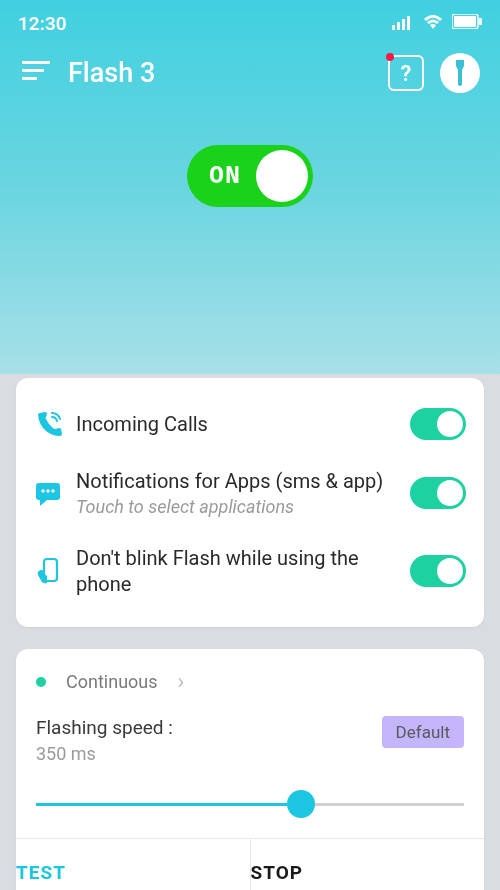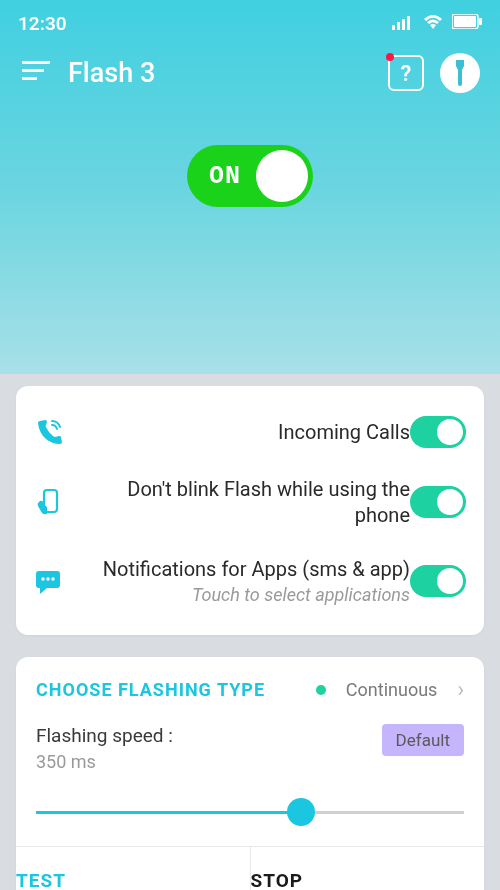--- a/index.html
+++ b/index.html
@@ -61,21 +61,21 @@
 }
 .main-toggle-knob {
   position:absolute; right:5px; top:5px; width:52px; height:52px;
   background:#fff; border-radius:50%;
 }
 .content { padding: 0 16px; }
 .card {
   background:#fff; border-radius:12px; padding: 16px 18px;
   box-shadow: 0 1px 3px rgba(0,0,0,0.05);
 }
-.card1 { margin-top: 12px; text-align: right; }
+.card1 { margin-top: 4px; }
 .row { display:flex; align-items:center; padding: 14px 0; }
 .row-icon { width: 42px; display:flex; justify-content:flex-start; }
 .row-text { flex:1; }
 .row-title { font-size: 20px; color:#2a2a2a; line-height:1.3; }
 .row-sub { font-size: 18px; color:#9a9a9a; font-style: italic; margin-top:2px; }
 .toggle {
   width:56px; height:32px; background:#1dd1a1; border-radius:20px;
   position:relative; flex-shrink:0;
 }
 .toggle::after {
@@ -174,52 +174,51 @@
           </svg>
       </div>
       <div class="row-text">
         <div class="row-title">Incoming Calls</div>
       </div>
       <div class="toggle"></div>
     </div>
 
     <div class="row">
       <div class="row-icon">
-        <svg width="30" height="30" viewBox="0 0 30 30">
-            <rect x="10" y="3" width="13" height="22" rx="3" fill="none" stroke="#1bc6e0" stroke-width="2.2"></rect>
-            <path d="M5 15 Q3 16 4 19 L8 26 Q10 28 13 27 L13 20 Q10 18 9 15 Q8 13 6 14 Z" fill="#1bc6e0"></path>
-          </svg>
-      </div>
-      <div class="row-text">
-        <div class="row-title">Don't blink Flash while using the phone</div>
-      </div>
-      <div class="toggle"></div>
-    </div>
-
-    <div class="row">
-      <div class="row-icon">
         <svg width="30" height="28" viewBox="0 0 30 28">
             <rect x="2" y="4" width="24" height="17" rx="3" fill="#1bc6e0"></rect>
             <path d="M6 21 L6 27 L13 21 Z" fill="#1bc6e0"></path>
             <circle cx="9" cy="12" r="1.7" fill="#fff"></circle>
             <circle cx="14" cy="12" r="1.7" fill="#fff"></circle>
             <circle cx="19" cy="12" r="1.7" fill="#fff"></circle>
           </svg>
       </div>
       <div class="row-text">
         <div class="row-title">Notifications for Apps (sms &amp; app)</div>
         <div class="row-sub">Touch to select applications</div>
       </div>
       <div class="toggle"></div>
     </div>
+
+    <div class="row">
+      <div class="row-icon">
+        <svg width="30" height="30" viewBox="0 0 30 30">
+            <rect x="10" y="3" width="13" height="22" rx="3" fill="none" stroke="#1bc6e0" stroke-width="2.2"></rect>
+            <path d="M5 15 Q3 16 4 19 L8 26 Q10 28 13 27 L13 20 Q10 18 9 15 Q8 13 6 14 Z" fill="#1bc6e0"></path>
+          </svg>
+      </div>
+      <div class="row-text">
+        <div class="row-title">Don't blink Flash while using the phone</div>
+      </div>
+      <div class="toggle"></div>
+    </div>
   </div>
 
   <div class="card card2">
     <div class="section-head">
-      <div class="section-title">CHOOSE FLASHING TYPE</div>
       <div class="type-sel">
         <span class="dot"></span>
         <span>Continuous</span>
         <span class="chev">›</span>
       </div>
     </div>
 
     <div class="speed-row">
       <div>
         <div class="speed-label">Flashing speed :</div>

